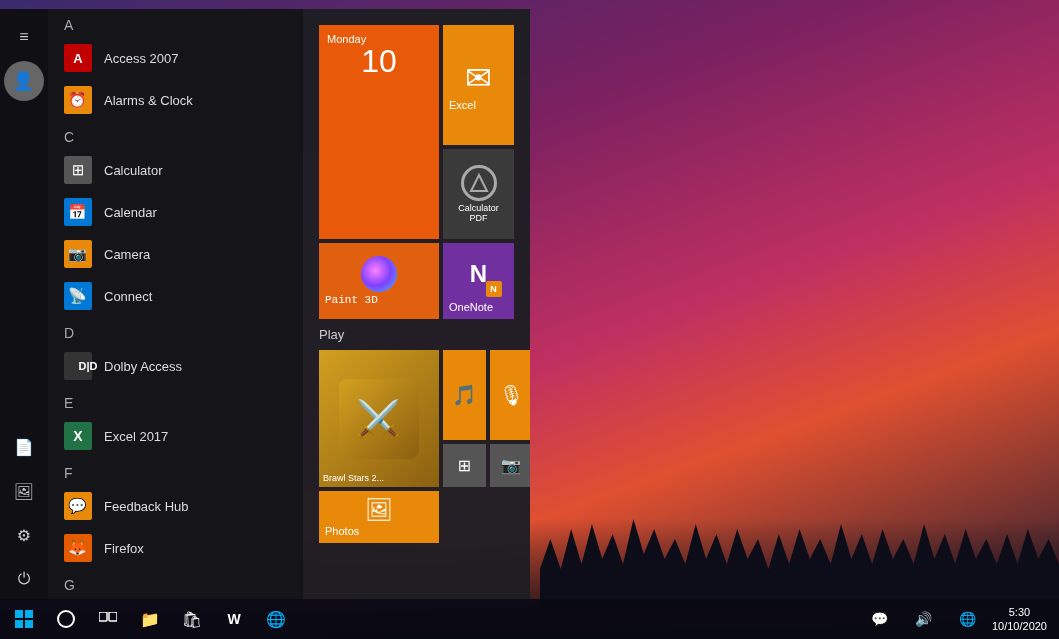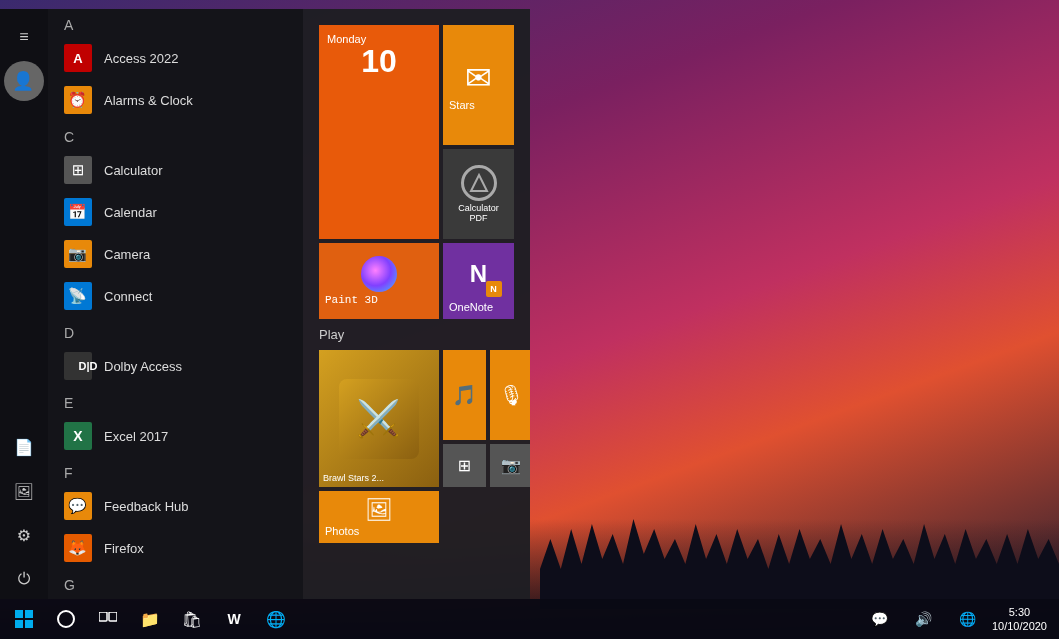--- a/index.html
+++ b/index.html
@@ -199,21 +199,21 @@
       overflow: hidden;
     }
     .tile-label {
       font-size: 11px;
       color: white;
       align-self: flex-start;
       margin-top: 2px;
     }
     .tile-calendar-num {
       font-size: 32px;
-      font-weight: 700;
+      font-weight: 400;
       line-height: 1;
     }
     .tile-calendar-day {
       font-size: 11px;
       font-weight: 300;
       align-self: flex-start;
     }
     .tile-calendar {
       background: #e85a0a;
       justify-content: flex-start;
@@ -274,21 +274,21 @@
     <div class="sidebar-btn">⚙</div>
     <div class="sidebar-btn">⏻</div>
   </div>
 
   <div class="app-list-panel">
     <div class="app-list-content">
 
       <div class="section-letter">A</div>
       <div class="app-item">
         <div class="app-icon" style="background:#c00000; font-weight:bold; font-size:13px;">A</div>
-        <span>Access 2022</span>
+        <span>Access 2007</span>
       </div>
       <div class="app-item">
         <div class="app-icon" style="background:#e8890a;">⏰</div>
         <span>Alarms &amp; Clock</span>
       </div>
 
       <div class="section-letter">C</div>
       <div class="app-item">
         <div class="app-icon" style="background:#555;">⊞</div>
         <span>Calculator</span>
@@ -341,21 +341,21 @@
 
     <div class="create-grid">
 
       <div class="tile tile-calendar tile-span-2-rows" style="background:#e85a0a; justify-content: flex-start; padding:8px;">
         <span class="tile-calendar-day">Monday</span>
         <span class="tile-calendar-num">10</span>
       </div>
 
       <div class="tile tile-mail" style="background:#e8890a; align-items:center; justify-content:center;">
         <span style="font-size:32px;">✉</span>
-        <span class="tile-label">Stars</span>
+        <span class="tile-label">Excel</span>
       </div>
 
       <div class="tile tile-drawboard" style="background:#3a3a3a; align-items:center; justify-content:center;">
         <div style="width:36px;height:36px;border-radius:50%;border:3px solid #aaa;display:flex;align-items:center;justify-content:center;color:#aaa;font-size:14px;">
           <svg width="20" height="20" viewBox="0 0 20 20">
               <polygon points="10,2 18,18 2,18" fill="none" stroke="#aaa" stroke-width="2"></polygon>
             </svg>
         </div>
         <span class="tile-label" style="font-size:9px; text-align:center;">Calculator PDF</span>
       </div>

